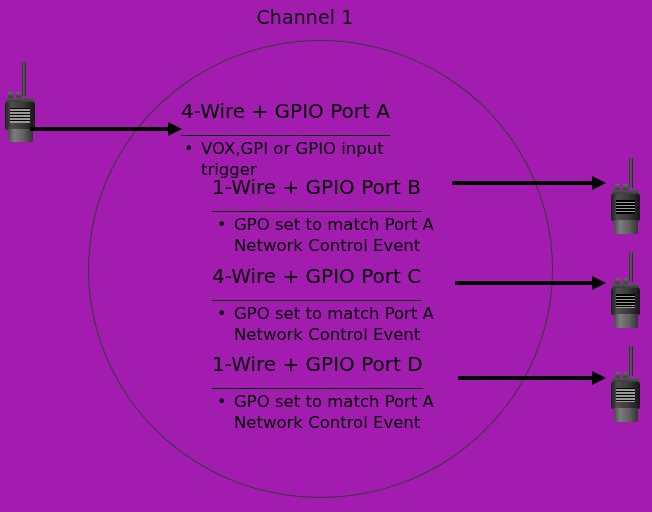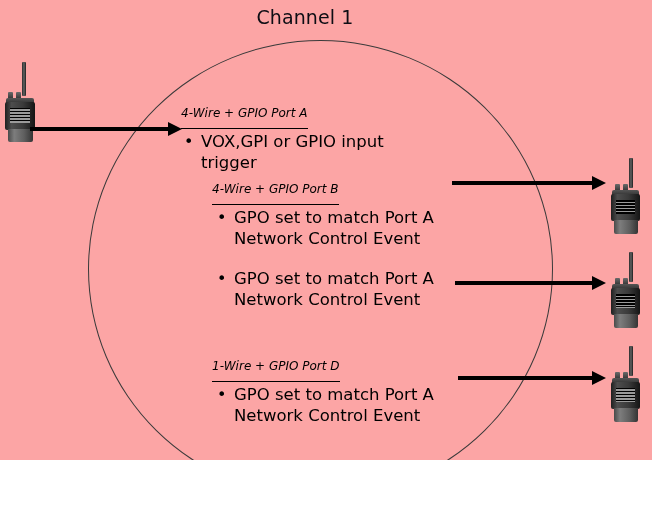--- a/index.html
+++ b/index.html
@@ -3,22 +3,22 @@
 <meta charset="utf-8">
 <style>
   html, body {
     margin: 0;
     padding: 0;
     background: #ffffff;
   }
   #canvas {
     position: relative;
     width: 652px;
-    height: 460px;
-    background: #fca5a5;
+    height: 512px;
+    background: #a21caf;
     overflow: hidden;
     font-family: "DejaVu Sans", sans-serif;
   }
 
   
   .title {
     position: absolute;
     left: 0;
     top: 6px;
     width: 610px;
@@ -45,24 +45,23 @@
   
   .port-block {
     position: absolute;
     font-size: 16.5px;
     color: #000000;
     line-height: 21px;
   }
   .port-heading {
     display: inline-block;
     border-bottom: 1.5px solid #000;
-    padding-bottom: 4px;
+    padding-bottom: 13px;
     white-space: nowrap;
-    font-size: 12px;
-    font-style: italic;
+    font-size: 20px;
   }
   .port-list {
     margin: 2px 0 0 0;
     padding: 0;
     list-style: none;
   }
   .port-list li {
     position: relative;
     padding-left: 22px;
     max-width: 250px;
@@ -204,30 +203,31 @@
     <div class="port-heading">4-Wire + GPIO Port A</div>
     <ul class="port-list">
       <li>
         <span class="bullet">•</span>
         <span class="li-text">VOX,GPI or GPIO input trigger</span>
       </li>
     </ul>
   </div>
 
   <div class="port-block" id="port-b">
-    <div class="port-heading">4-Wire + GPIO Port B</div>
+    <div class="port-heading">1-Wire + GPIO Port B</div>
     <ul class="port-list">
       <li>
         <span class="bullet">•</span>
         <span class="li-text">GPO set to match Port A Network Control Event</span>
       </li>
     </ul>
   </div>
 
   <div class="port-block" id="port-c">
+    <div class="port-heading">4-Wire + GPIO Port C</div>
     <ul class="port-list">
       <li>
         <span class="bullet">•</span>
         <span class="li-text">GPO set to match Port A Network Control Event</span>
       </li>
     </ul>
   </div>
 
   <div class="port-block" id="port-d">
     <div class="port-heading">1-Wire + GPIO Port D</div>

